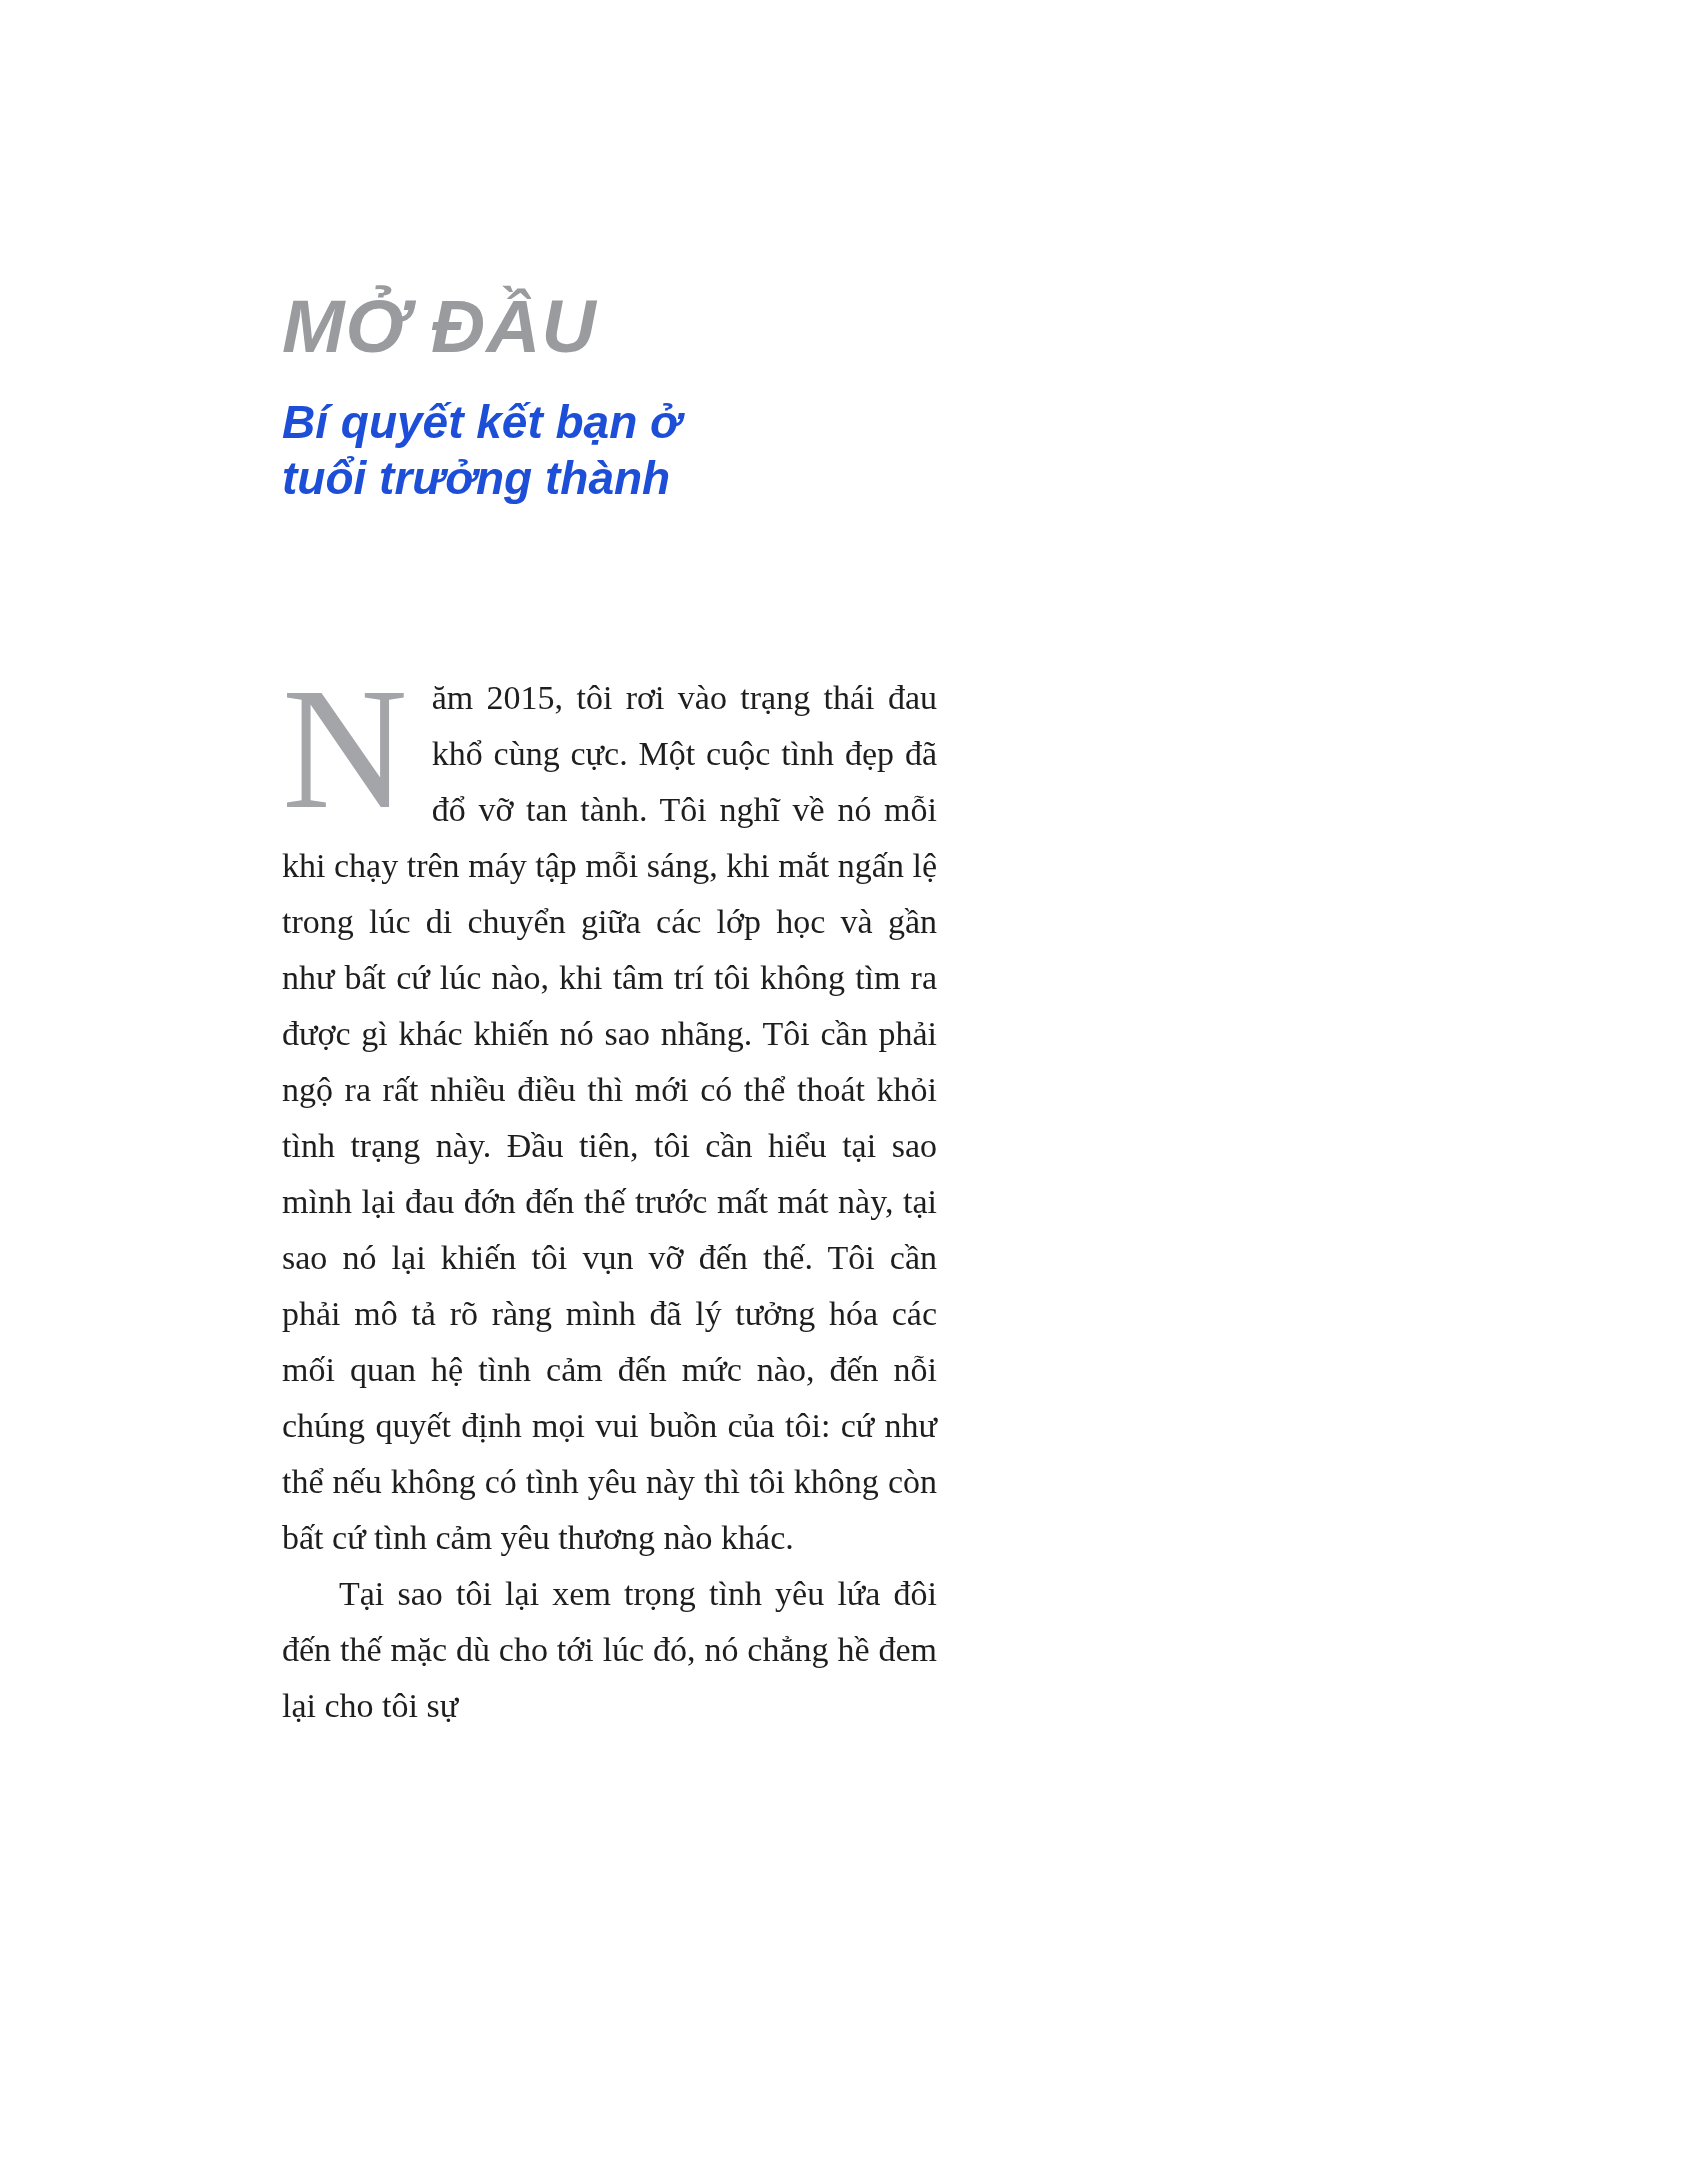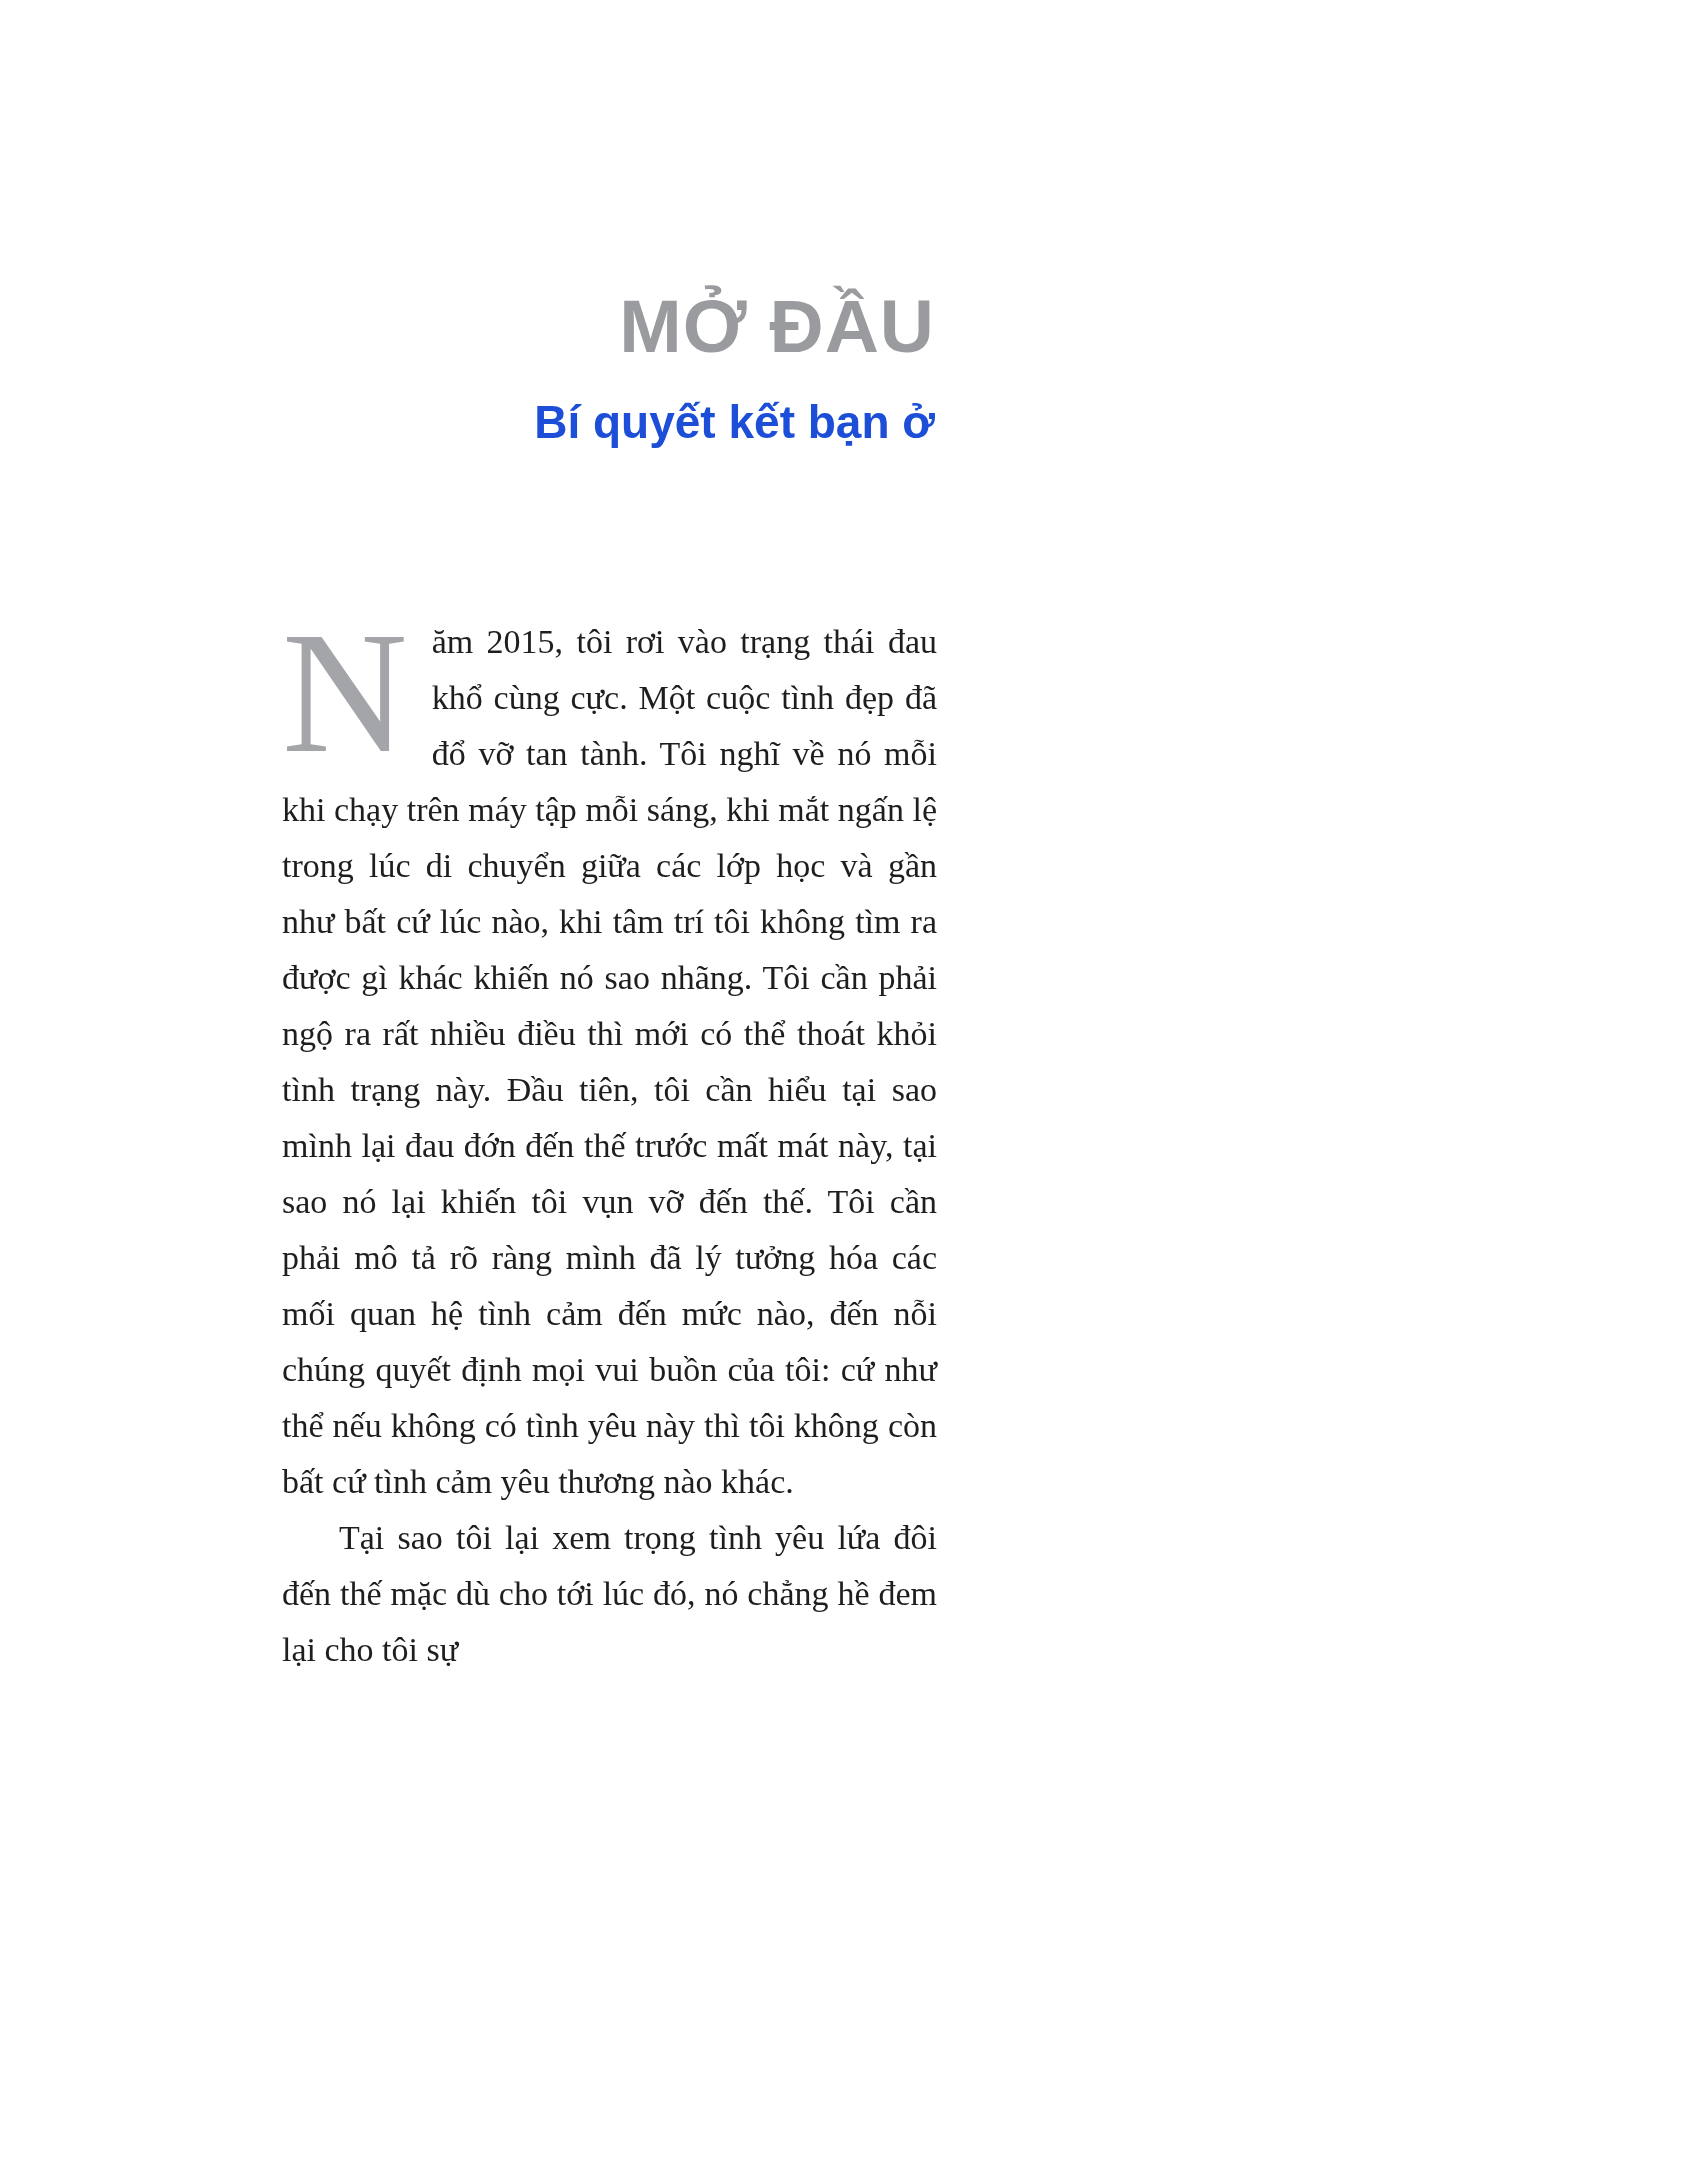--- a/index.html
+++ b/index.html
@@ -14,21 +14,21 @@
     height: 2178px;
     background: #ffffff;
     overflow: hidden;
     font-family: "Liberation Serif", serif;
   }
 
   .chapter-header {
     width: 653px;
     margin-left: 282px;
     padding-top: 285px;
-    text-align: right;
+    font-style: italic;
   }
 
   .chapter-title {
     font-family: "Liberation Sans", sans-serif;
     font-weight: 700;
     font-size: 75px;
     line-height: 83px;
     letter-spacing: 1px;
     color: #9a9b9f;
   }
@@ -75,20 +75,21 @@
 </style>
 </head>
 <body>
 
 <div class="page">
 
   <header class="chapter-header">
     <h1 class="chapter-title">MỞ ĐẦU</h1>
     <h2 class="chapter-subtitle">
       <span class="subtitle-line">Bí quyết kết bạn ở</span>
+      <span class="subtitle-line">tuổi trưởng thành</span>
     </h2>
   </header>
 
   <main class="body-text">
     <p class="para first"><span class="drop-cap">N</span><span>ăm 2015, tôi rơi vào trạng thái đau khổ cùng cực. Một cuộc tình đẹp đã đổ vỡ tan tành. Tôi nghĩ về nó mỗi khi chạy trên máy tập mỗi sáng, khi mắt ngấn lệ trong lúc di chuyển giữa các lớp học và gần như bất cứ lúc nào, khi tâm trí tôi không tìm ra được gì khác khiến nó sao nhãng. Tôi cần phải ngộ ra rất nhiều điều thì mới có thể thoát khỏi tình trạng này. Đầu tiên, tôi cần hiểu tại sao mình lại đau đớn đến thế trước mất mát này, tại sao nó lại khiến tôi vụn vỡ đến thế. Tôi cần phải mô tả rõ ràng mình đã lý tưởng hóa các mối quan hệ tình cảm đến mức nào, đến nỗi chúng quyết định mọi vui buồn của tôi: cứ như thể nếu không có tình yêu này thì tôi không còn bất cứ tình cảm yêu thương nào khác.</span></p>
     <p class="para indented">Tại sao tôi lại xem trọng tình yêu lứa đôi đến thế mặc dù cho tới lúc đó, nó chẳng hề đem lại cho tôi sự</p>
   </main>
 
 </div>
 

